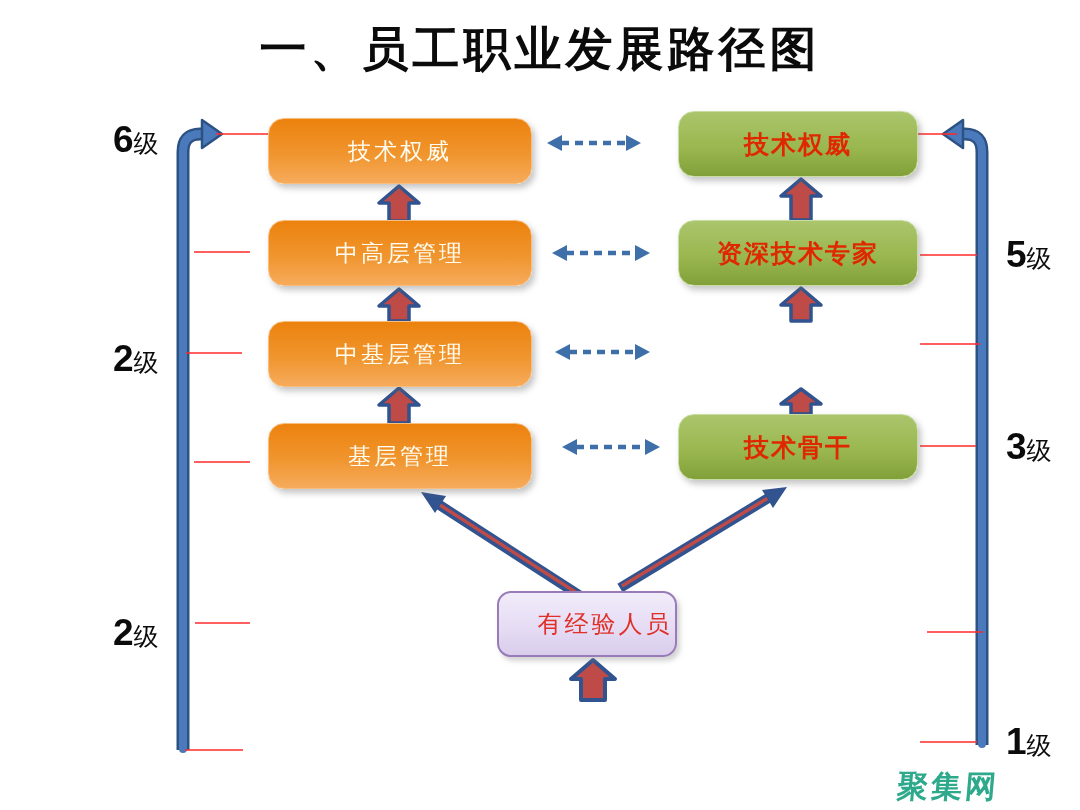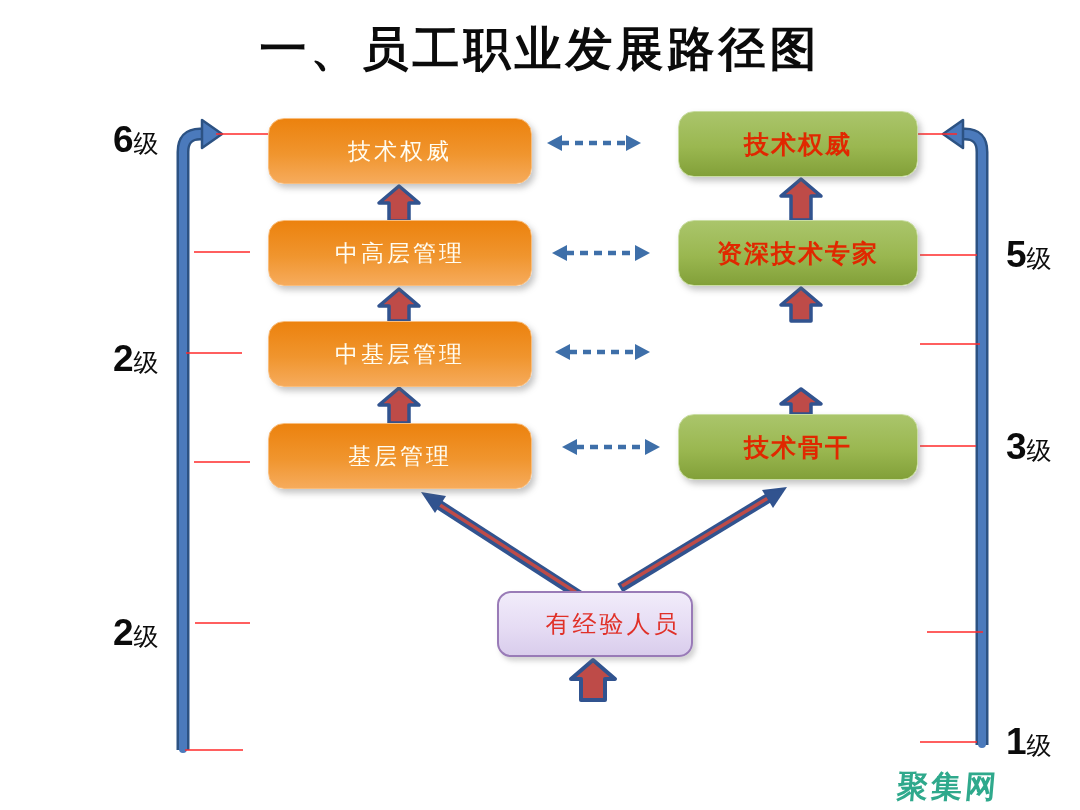--- a/index.html
+++ b/index.html
@@ -41,21 +41,21 @@
     left:678px;width:240px;height:66px;
     background:linear-gradient(180deg,#aac56b 0%,#9ab750 55%,#82a039 100%);
     border:1px solid #c9dda2;
     box-shadow:3px 4px 6px rgba(110,110,110,0.40);
     color:#e02800;
     font-weight:700;
     font-size:25px;
     letter-spacing:2px;
   }
   .box.entry{
-    left:497px;width:196px;height:66px;
+    left:497px;width:180px;height:66px;
     background:linear-gradient(180deg,#f1ecfa 0%,#e6dcf4 55%,#d9cdec 100%);
     border:2px solid #997bb7;
     border-radius:14px;
     box-shadow:3px 4px 5px rgba(130,130,130,0.35);
     color:#e03028;
     font-size:24px;
     letter-spacing:3px;
     padding-left:36px;
   }
   .level{

